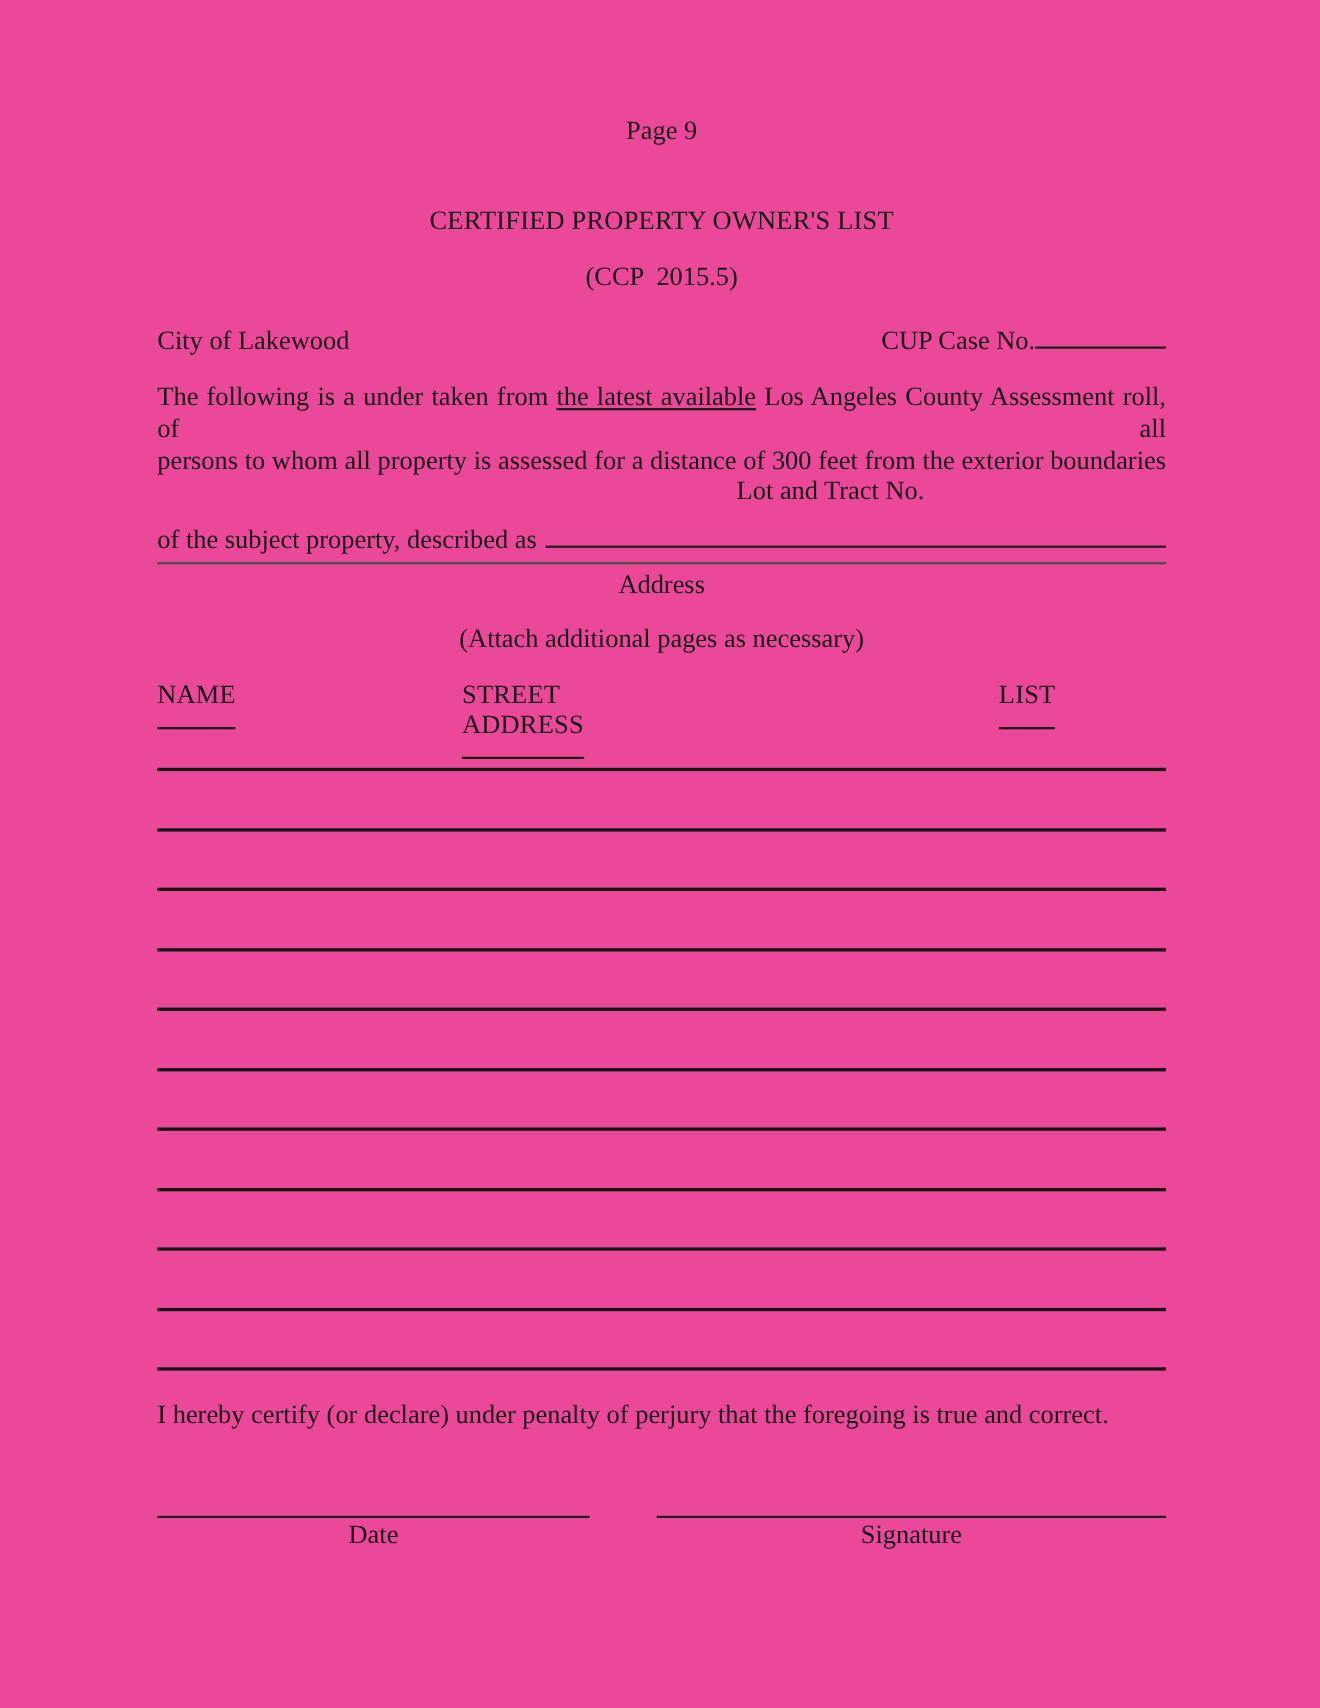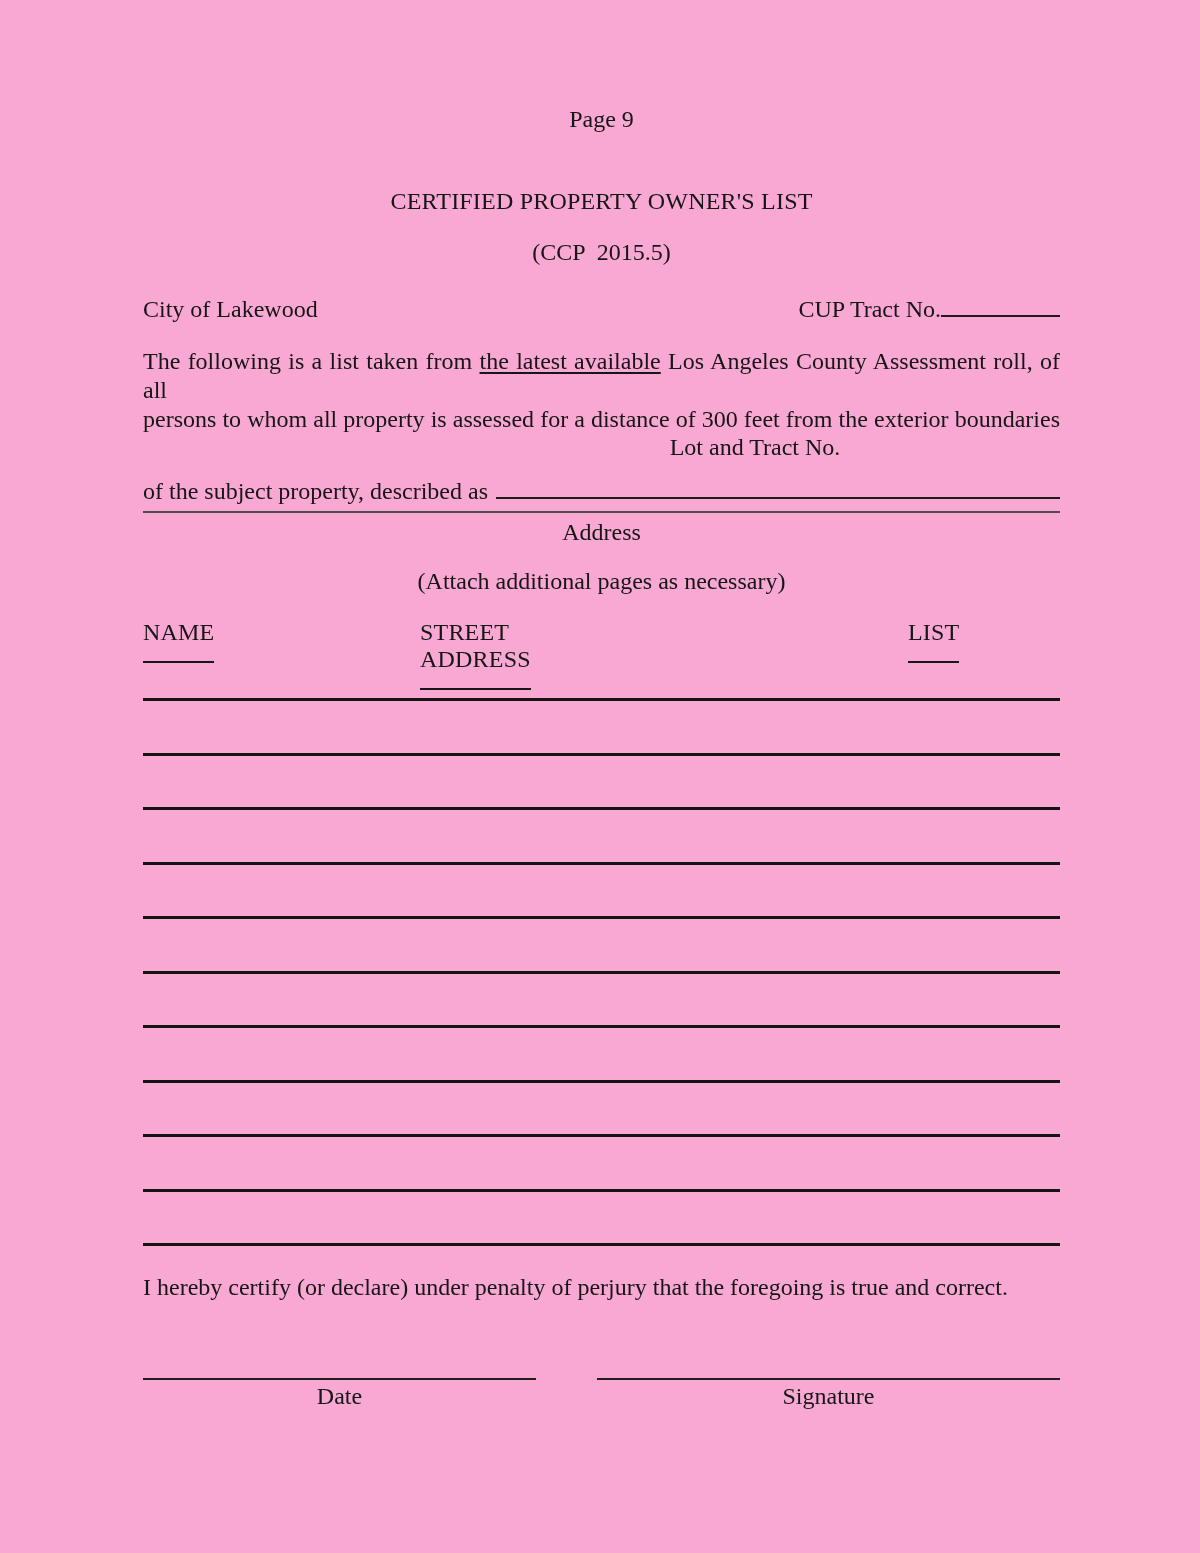--- a/index.html
+++ b/index.html
@@ -4,21 +4,21 @@
 <style>
   html, body {
     margin: 0;
     padding: 0;
     background: #ffffff;
   }
   .page {
     position: relative;
     width: 1200px;
     height: 1553px;
-    background: #f9a8d4;
+    background: #ec4899;
     font-family: "Liberation Serif", "DejaVu Serif", serif;
     color: #161616;
     font-size: 24px;
     overflow: hidden;
   }
   .abs { position: absolute; }
   .centered {
     left: 143px;
     width: 917px;
     text-align: center;
@@ -130,28 +130,28 @@
 
   <div class="abs centered page-number">Page 9</div>
 
   <div class="abs centered doc-title">CERTIFIED PROPERTY OWNER'S LIST</div>
 
   <div class="abs centered doc-subtitle">(CCP  2015.5)</div>
 
   <div class="abs case-row">
     <span>City of Lakewood</span>
     <span class="cup-wrap">
-      <span>CUP Tract No.</span>
+      <span>CUP Case No.</span>
       <span class="blank-underline cup-blank"></span>
     </span>
   </div>
 
   <div class="abs paragraph">
     <div class="para-line">
-      <span>The following is a list taken from </span><span class="underlined-phrase">the latest available</span><span> Los Angeles County Assessment roll, of all</span>
+      <span>The following is a under taken from </span><span class="underlined-phrase">the latest available</span><span> Los Angeles County Assessment roll, of all</span>
     </div>
     <div class="para-line">
       <span>persons to whom all property is assessed for a distance of 300 feet from the exterior boundaries</span>
     </div>
     <div class="para-line-last">
       <span class="lead">of the subject property, described as</span>
       <span class="fill-underline"></span>
     </div>
   </div>
 

